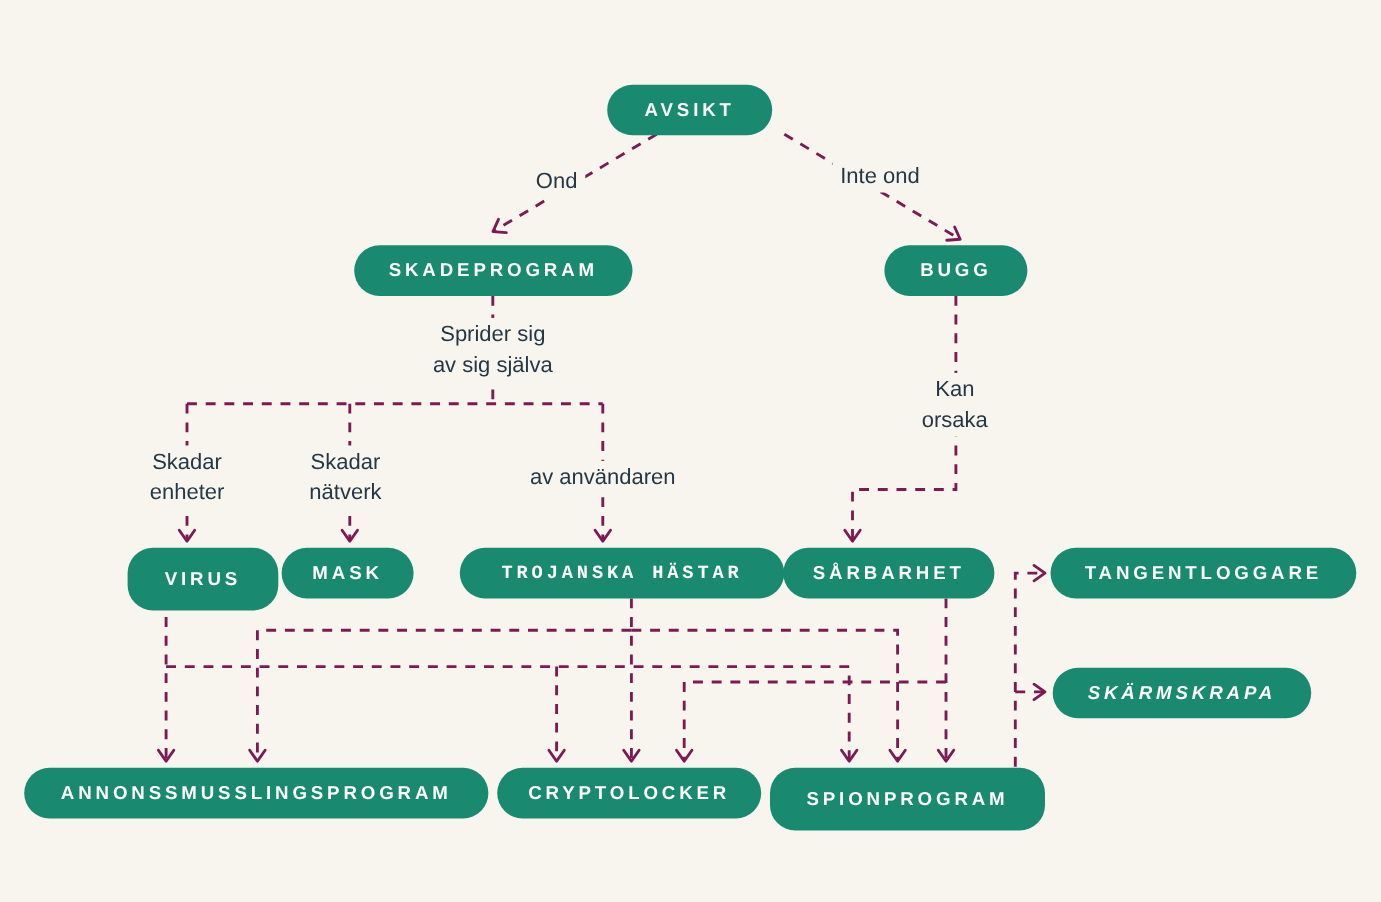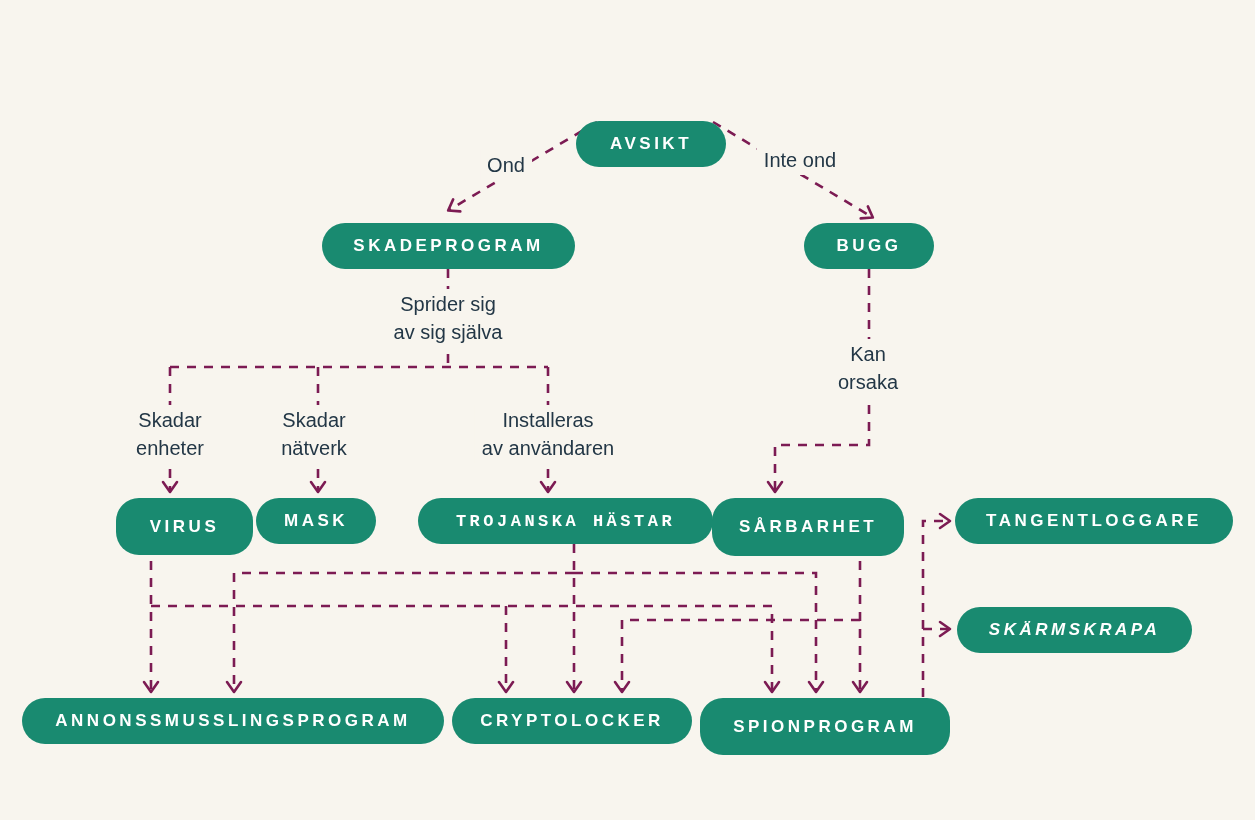--- a/index.html
+++ b/index.html
@@ -73,27 +73,27 @@
       <path d="M 506 606 L 506 691" fill="none" stroke="#7c1b53" stroke-width="2.6" stroke-dasharray="9 8" marker-end="url(#arrowhead)"></path>
       <path d="M 574 544 L 574 691" fill="none" stroke="#7c1b53" stroke-width="2.6" stroke-dasharray="9 8" marker-end="url(#arrowhead)"></path>
       <path d="M 574 573 L 234 573 L 234 691" fill="none" stroke="#7c1b53" stroke-width="2.6" stroke-dasharray="9 8" marker-end="url(#arrowhead)"></path>
       <path d="M 574 573 L 816 573 L 816 691" fill="none" stroke="#7c1b53" stroke-width="2.6" stroke-dasharray="9 8" marker-end="url(#arrowhead)"></path>
       <path d="M 860 544 L 860 691" fill="none" stroke="#7c1b53" stroke-width="2.6" stroke-dasharray="9 8" marker-end="url(#arrowhead)"></path>
       <path d="M 860 620 L 622 620 L 622 691" fill="none" stroke="#7c1b53" stroke-width="2.6" stroke-dasharray="9 8" marker-end="url(#arrowhead)"></path>
       <path d="M 923 697 L 923 521 L 949 521" fill="none" stroke="#7c1b53" stroke-width="2.6" stroke-dasharray="9 8" marker-end="url(#arrowhead)"></path>
       <path d="M 923 629 L 949 629" fill="none" stroke="#7c1b53" stroke-width="2.6" stroke-dasharray="9 8" marker-end="url(#arrowhead)"></path>
     </svg>
   <div id="node-layer">
-      <div class="node" style="left: 576px; top: 77px; width: 150px; height: 46px; margin-top: 44px;">AVSIKT</div>
+      <div class="node" style="left: 552px; top: 77px; width: 150px; height: 46px;">AVSIKT</div>
       <div class="node" style="left: 322px; top: 223px; width: 253px; height: 46px;">SKADEPROGRAM</div>
       <div class="node" style="left: 804px; top: 223px; width: 130px; height: 46px;">BUGG</div>
       <div class="node" style="left: 116px; top: 498px; width: 137px; height: 57px;">VIRUS</div>
       <div class="node" style="left: 256px; top: 498px; width: 120px; height: 46px;">MASK</div>
       <div class="node" style="left: 418px; top: 498px; width: 295px; height: 46px; font-family: Liberation Mono, monospace;">TROJANSKA HÄSTAR</div>
-      <div class="node" style="left: 712px; top: 498px; width: 192px; height: 58px;">SÅRBARHET</div>
+      <div class="node" style="left: 712px; top: 498px; width: 192px; height: 46px;">SÅRBARHET</div>
       <div class="node" style="left: 955px; top: 498px; width: 278px; height: 46px;">TANGENTLOGGARE</div>
       <div class="node" style="left: 957px; top: 607px; width: 235px; height: 46px; font-style: italic;">SKÄRMSKRAPA</div>
       <div class="node" style="left: 22px; top: 698px; width: 422px; height: 46px;">ANNONSSMUSSLINGSPROGRAM</div>
       <div class="node" style="left: 452px; top: 698px; width: 240px; height: 46px;">CRYPTOLOCKER</div>
       <div class="node" style="left: 700px; top: 698px; width: 250px; height: 57px;">SPIONPROGRAM</div>
     </div>
   <div id="label-layer">
       <div class="edge-label" style="left: 506px; top: 165px;">
         <div>Ond</div>
       </div>
@@ -110,17 +110,16 @@
       </div>
       <div class="edge-label" style="left: 170px; top: 434px;">
         <div>Skadar</div>
         <div>enheter</div>
       </div>
       <div class="edge-label" style="left: 314px; top: 434px;">
         <div>Skadar</div>
         <div>nätverk</div>
       </div>
       <div class="edge-label" style="left: 548px; top: 434px;">
-        <div>Installeras</div>
         <div>av användaren</div>
       </div>
     </div>
 </div>
 
 </body></html>

